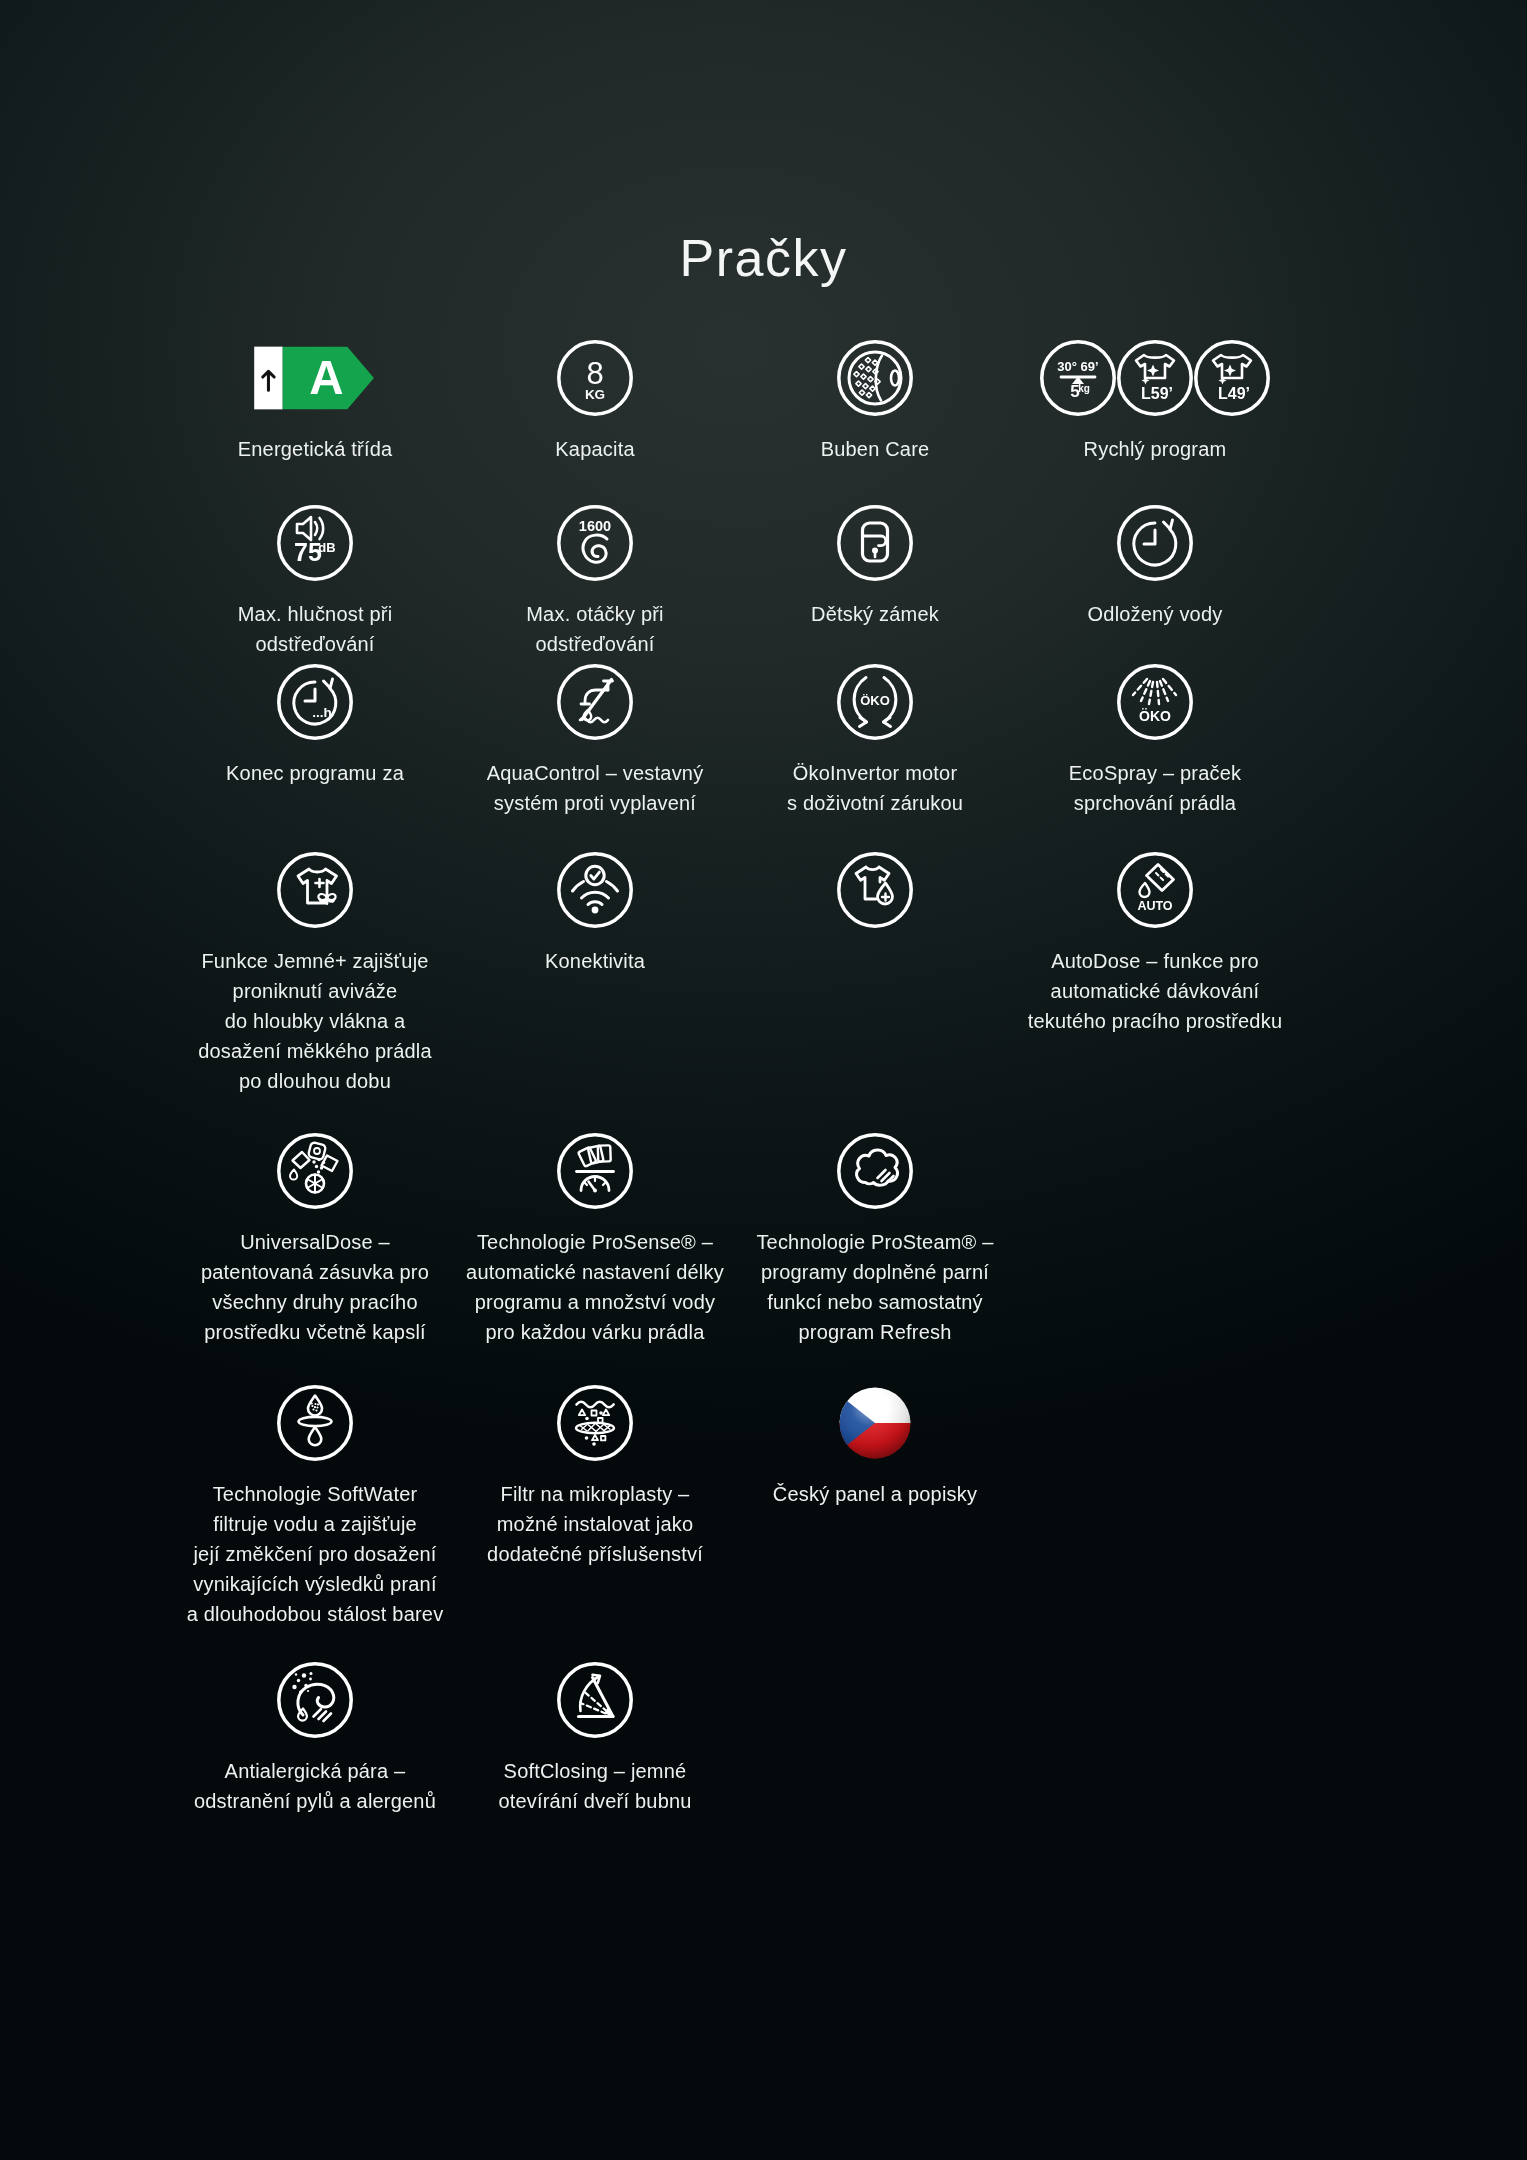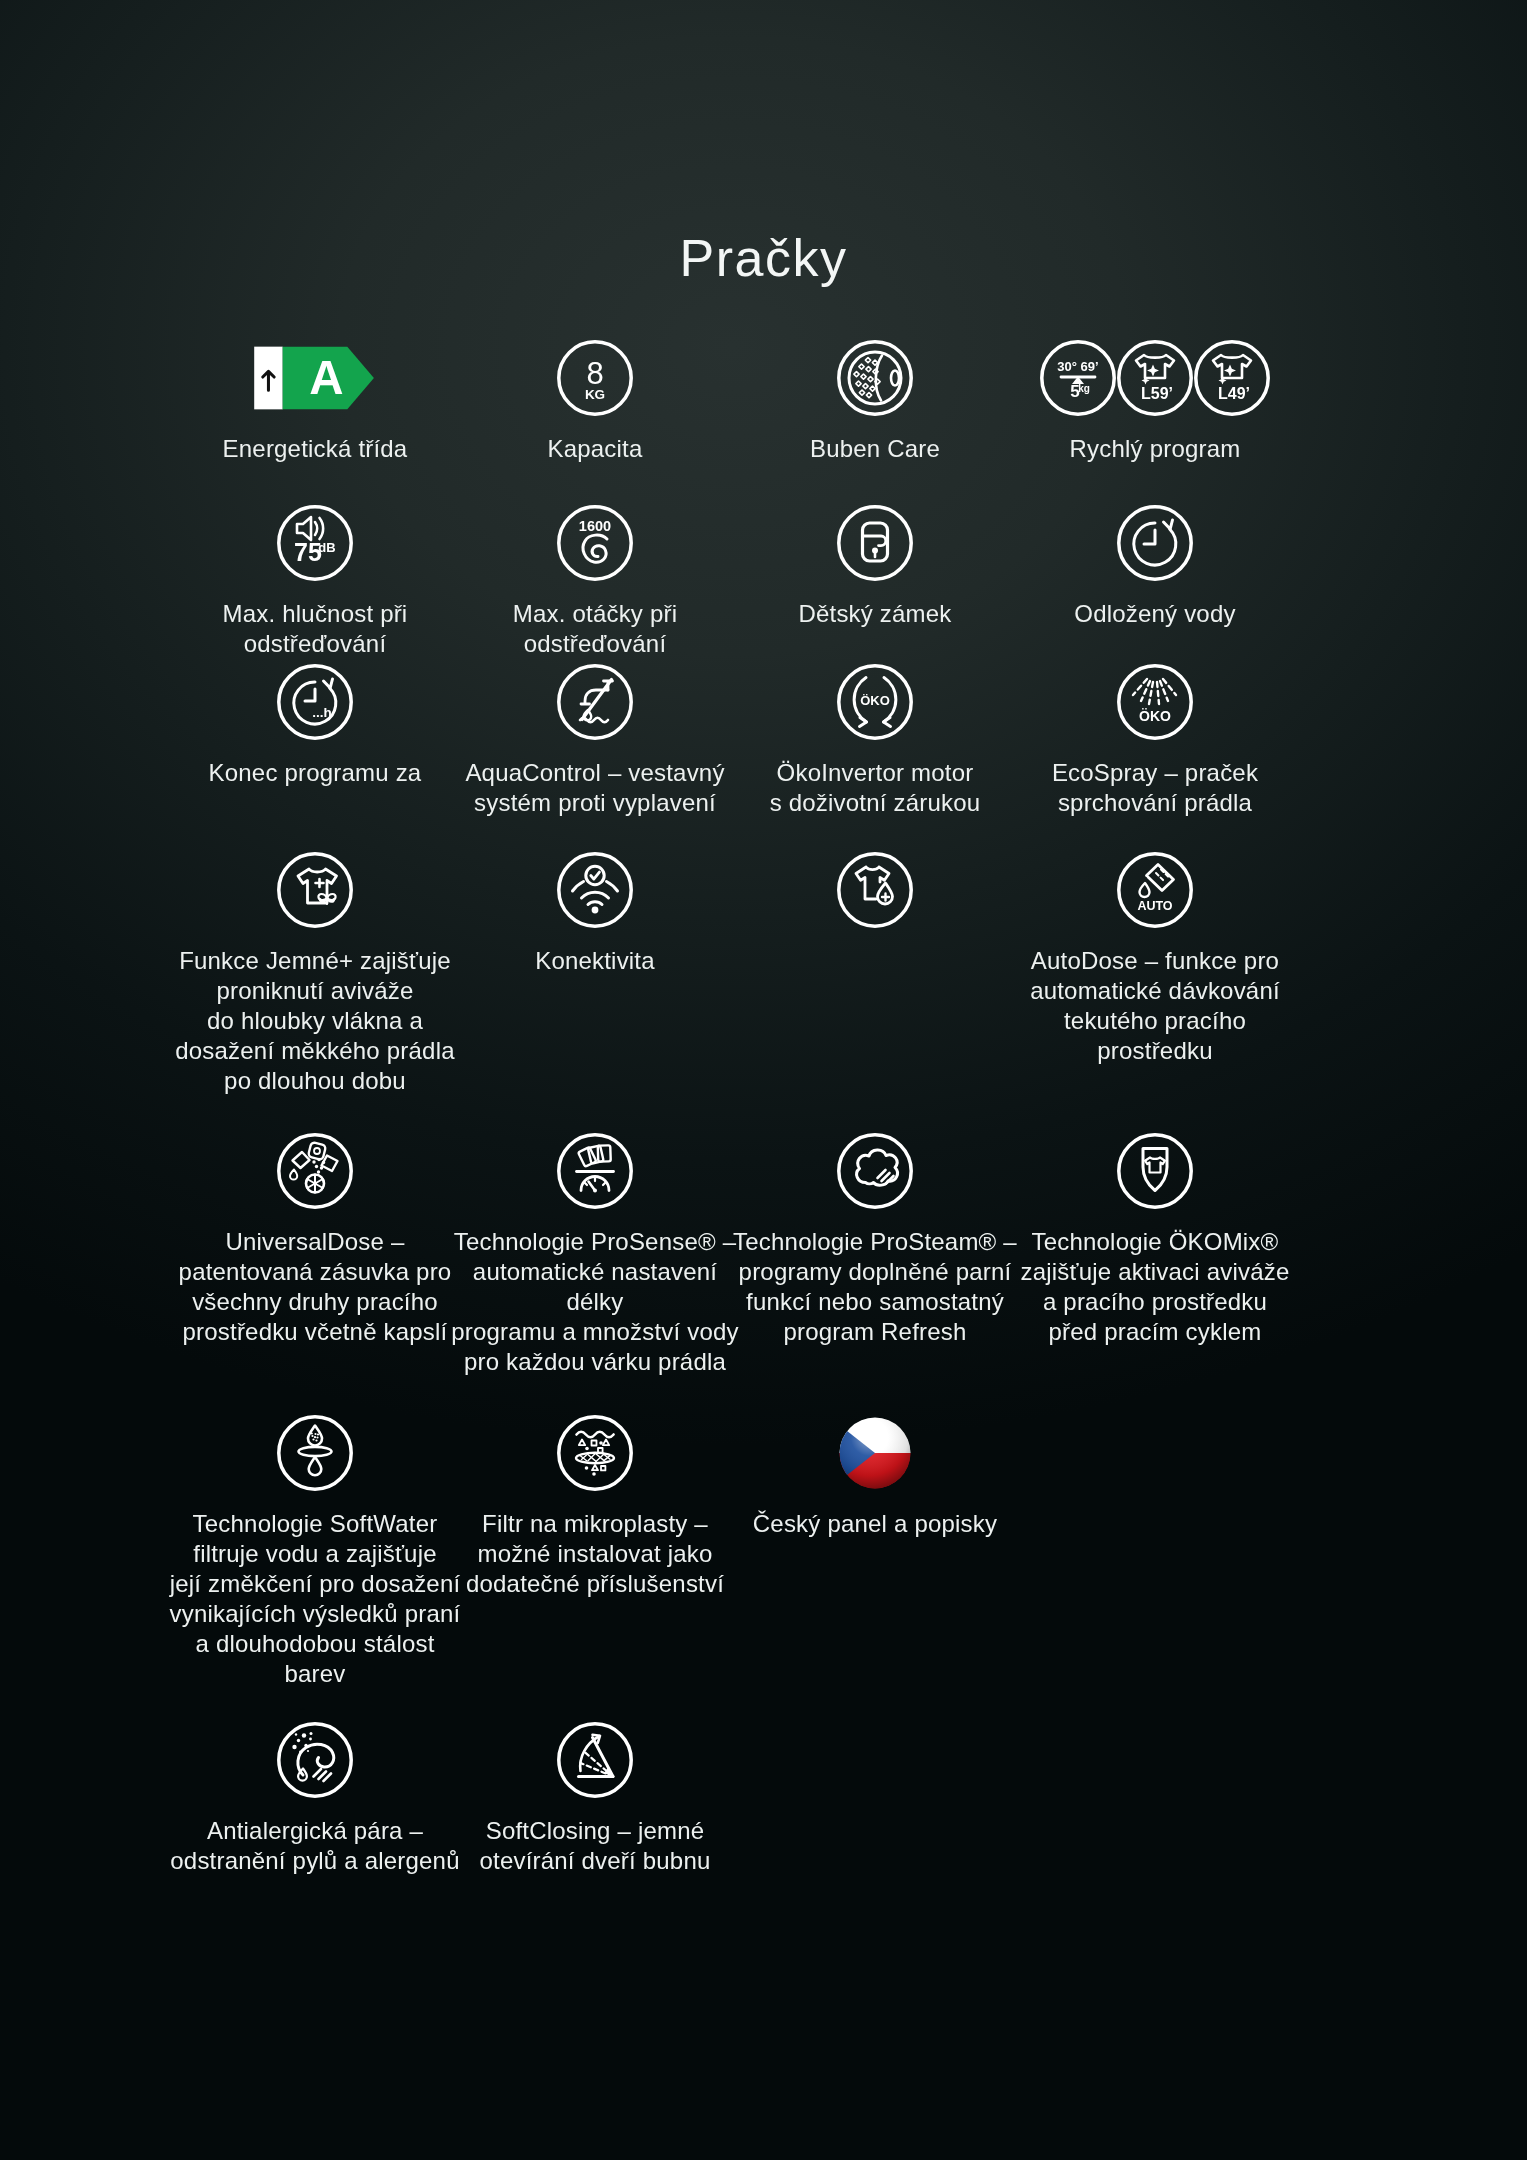--- a/index.html
+++ b/index.html
@@ -24,21 +24,21 @@
   .r3{margin-top:1px;}
   .r4{margin-top:30px;}
   .r5{margin-top:33px;}
   .r6{margin-top:34px;}
   .r7{margin-top:29px;}
   .cell{display:flex;flex-direction:column;align-items:center;}
   .iconbox{height:84px;display:flex;align-items:center;justify-content:center;margin-bottom:14px;}
   .caption{
     width:302px;margin:0 -11px;
     text-align:center;
-    font-size:24px;line-height:30px;
+    font-size:20px;line-height:30px;
     letter-spacing:.2px;
     color:#edf1f0;
     white-space:pre-line;
   }
   svg.ic{stroke:#ffffff;fill:none;stroke-width:3;stroke-linecap:round;stroke-linejoin:round;display:block;}
   svg.ic text{fill:#ffffff;stroke:none;text-anchor:middle;font-family:"Liberation Sans",sans-serif;}
   .ring{stroke-width:3.5;}
   .f{fill:#ffffff;stroke:none;}
   .d{stroke-dasharray:5 4;}
 </style>
@@ -355,33 +355,20 @@
           <path d="M30.5,51.5 C22.5,51.5 18.5,42.5 24.5,37.5 C19.5,30.5 26,22 34,25 C36,17.5 48,16.5 51,24.5 C59,21.5 65.5,30 60,36.5 C65.5,42 61,51.5 53,50 C51,54.5 42,56 38.5,51.5 C36,53.5 32.5,53 30.5,51.5 Z" stroke-width="3"></path>
           <path d="M42.5,47 L50.5,39 M46.5,50 L54.5,42 M50.5,53 L58.5,45" stroke-width="2.6"></path>
         </svg>
       </div>
       <div class="caption">Technologie ProSteam® –
 programy doplněné parní
 funkcí nebo samostatný
 program Refresh</div>
     </div>
 
-    <div class="cell">
-      <div class="iconbox">
-        <svg class="ic" width="80" height="80" viewBox="0 0 80 80">
-          <circle class="ring" cx="40" cy="40" r="36.2"></circle>
-          <path d="M28,17.5 H52 V36 C52,48.5 45.5,55 40,59.5 C34.5,55 28,48.5 28,36 Z" stroke-width="3"></path>
-          <path d="M35,26.5 l-5,3.2 2.3,3.3 2.2,-1.6 V41.5 H45.5 V31.4 l2.2,1.6 2.3,-3.3 -5,-3.2 c-1.4,1.8 -8.6,1.8 -10,0 z" stroke-width="2.2"></path>
-        </svg>
-      </div>
-      <div class="caption">Technologie ÖKOMix®
-zajišťuje aktivaci aviváže
-a pracího prostředku
-před pracím cyklem</div>
-    </div>
   </div>
 
   <div class="row r6">
     <div class="cell">
       <div class="iconbox">
         <svg class="ic" width="80" height="80" viewBox="0 0 80 80">
           <circle class="ring" cx="40" cy="40" r="36.2"></circle>
           <path d="M40,12.5 c4.2,6 7,9.3 7,13 a7,7 0 0 1 -14,0 c0,-3.7 2.8,-7 7,-13 z" stroke-width="2.6"></path>
           <g class="f">
             <circle cx="37.5" cy="23" r="1.1"></circle>

